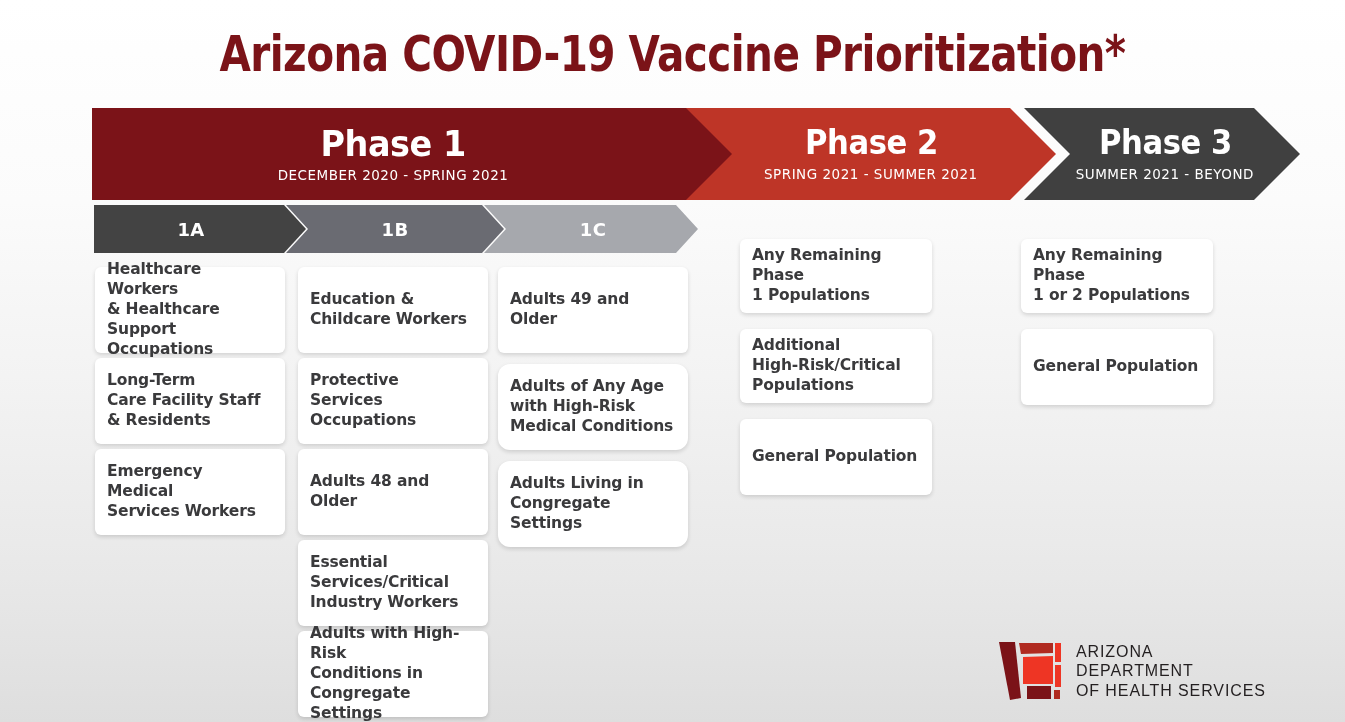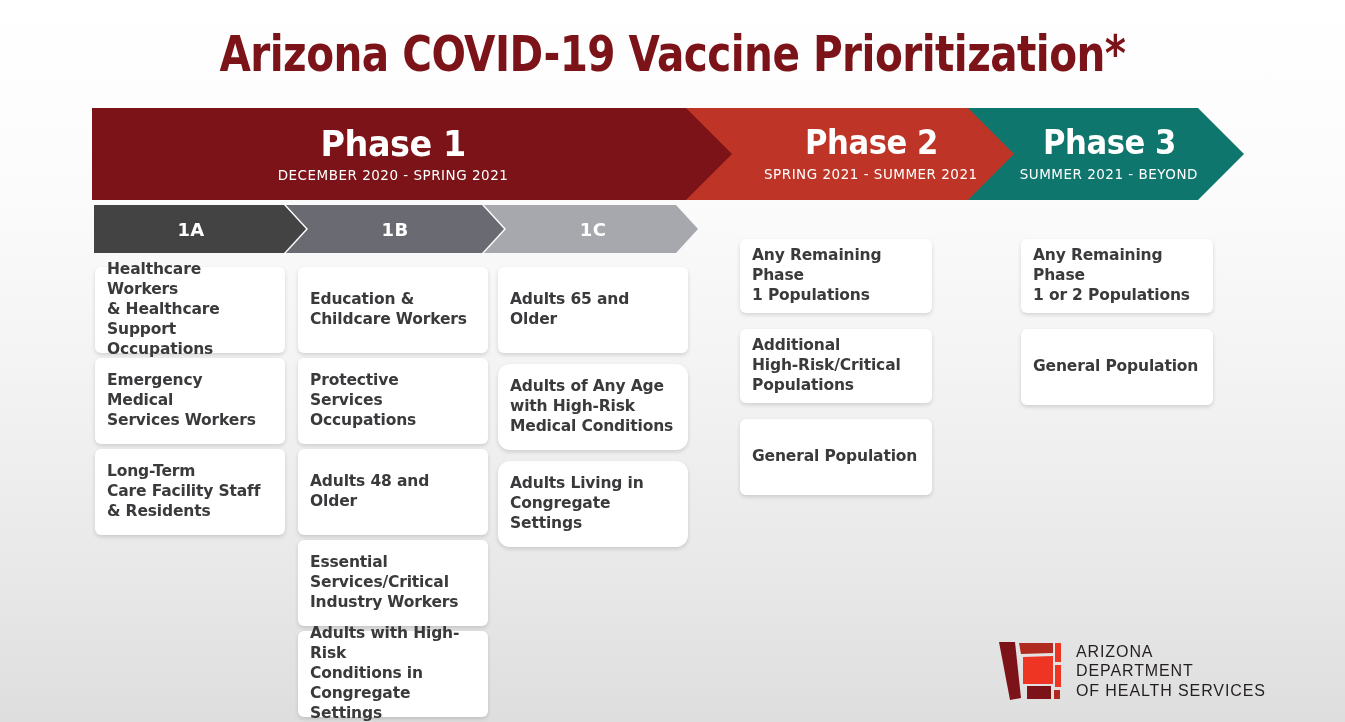--- a/index.html
+++ b/index.html
@@ -81,23 +81,23 @@
   #phase-2-arrow {
     left: 594px;
     width: 370px;
     background: #BE3527;
     clip-path: polygon(0 0, 324px 0, 370px 50%, 324px 100%, 0 100%, 46px 50%);
     padding-left: 30px;
     padding-right: 30px;
   }
 
   #phase-3-arrow {
-    left: 876px;
+    left: 932px;
     width: 276px;
-    background: #0f766e;
+    background: #404040;
     clip-path: polygon(0 0, 230px 0, 276px 50%, 230px 100%, 0 100%, 46px 50%);
     padding-left: 26px;
     padding-right: 20px;
   }
 
   
   #subphase-row {
     position: absolute;
     left: 94px;
     top: 205px;
@@ -242,44 +242,44 @@
 <div id="subphase-row">
   <div class="subphase-chevron" id="subphase-1a">1A</div>
   <div class="subphase-chevron" id="subphase-1b">1B</div>
   <div class="subphase-chevron" id="subphase-1c">1C</div>
 </div>
 
 <div class="card-column" id="column-1a">
   <div class="pop-card">Healthcare Workers
 &amp; Healthcare Support
 Occupations</div>
-  <div class="pop-card">Emergency Medical
-Services Workers</div>
   <div class="pop-card">Long-Term
 Care Facility Staff
 &amp; Residents</div>
+  <div class="pop-card">Emergency Medical
+Services Workers</div>
 </div>
 
 <div class="card-column" id="column-1b">
   <div class="pop-card">Education &amp;
 Childcare Workers</div>
   <div class="pop-card">Protective Services
 Occupations</div>
   <div class="pop-card">Adults 48 and
 Older</div>
   <div class="pop-card">Essential
 Services/Critical
 Industry Workers</div>
   <div class="pop-card">Adults with High-Risk
 Conditions in
 Congregate Settings</div>
 </div>
 
 <div class="card-column" id="column-1c">
-  <div class="pop-card">Adults 65 and
+  <div class="pop-card">Adults 49 and
 Older</div>
   <div class="pop-card">Adults of Any Age
 with High-Risk
 Medical Conditions</div>
   <div class="pop-card">Adults Living in
 Congregate Settings</div>
 </div>
 
 <div class="card-column" id="column-phase2">
   <div class="pop-card">Any Remaining Phase

